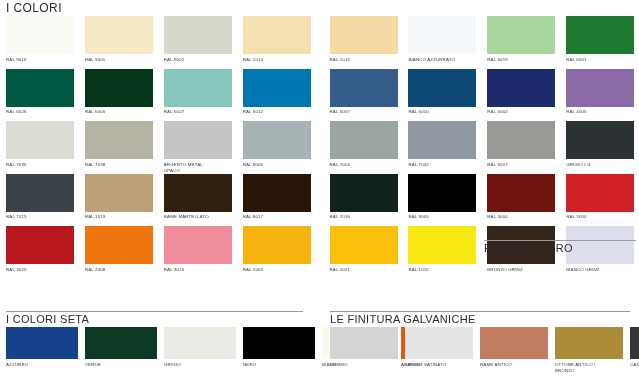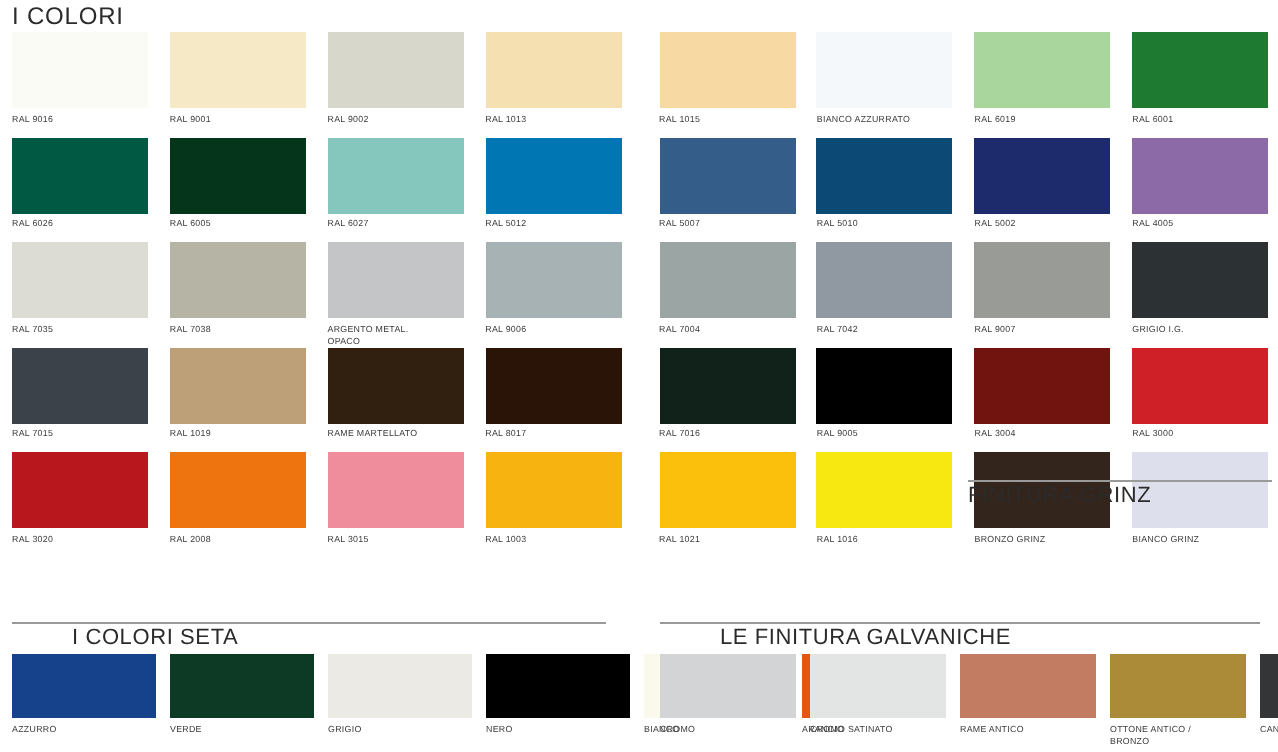--- a/index.html
+++ b/index.html
@@ -86,21 +86,20 @@
     margin-bottom: 1px;
   }
   .sec-left .sec-rule  { width: 297px; }
   .sec-right .sec-rule { width: 300px; }
   .sec-title {
     font-size: 11px;
     color: #2b2b2b;
     letter-spacing: 0.3px;
     white-space: nowrap;
     margin-bottom: 2px;
-    margin-left: 30px;
   }
   .sec-row { display: flex; }
   .sec-cell { padding-right: 7px; }
   .sec-chip { height: 32px; display: block; }
   .seta .sec-chip  { width: 72px; }
   .galv .sec-chip  { width: 68px; }
   .sec-label {
     font-size: 4.4px;
     line-height: 6px;
     color: #3a3a3a;
@@ -314,21 +313,21 @@
         </div>
         <div class="cell">
           <div class="chip" title="BIANCO GRINZ" style="background: rgb(221, 224, 236);"></div>
           <div class="label">BIANCO GRINZ</div>
         </div>
       </div>
     </div>
 
   <div class="grinz-head">
     <div class="rule"></div>
-    <div class="htxt">FINITURA GRINZ</div>
+    <div class="htxt">FINITURA NERO</div>
   </div>
 
   <div class="bottom">
     <div class="sec-left seta">
       <div class="sec-rule"></div>
       <div class="sec-title">I COLORI SETA</div>
       <div class="sec-row" id="seta-row">
           <div class="sec-cell">
             <div class="sec-chip" title="AZZURRO" style="background: rgb(22, 66, 139);"></div>
             <div class="sec-label">AZZURRO</div>

